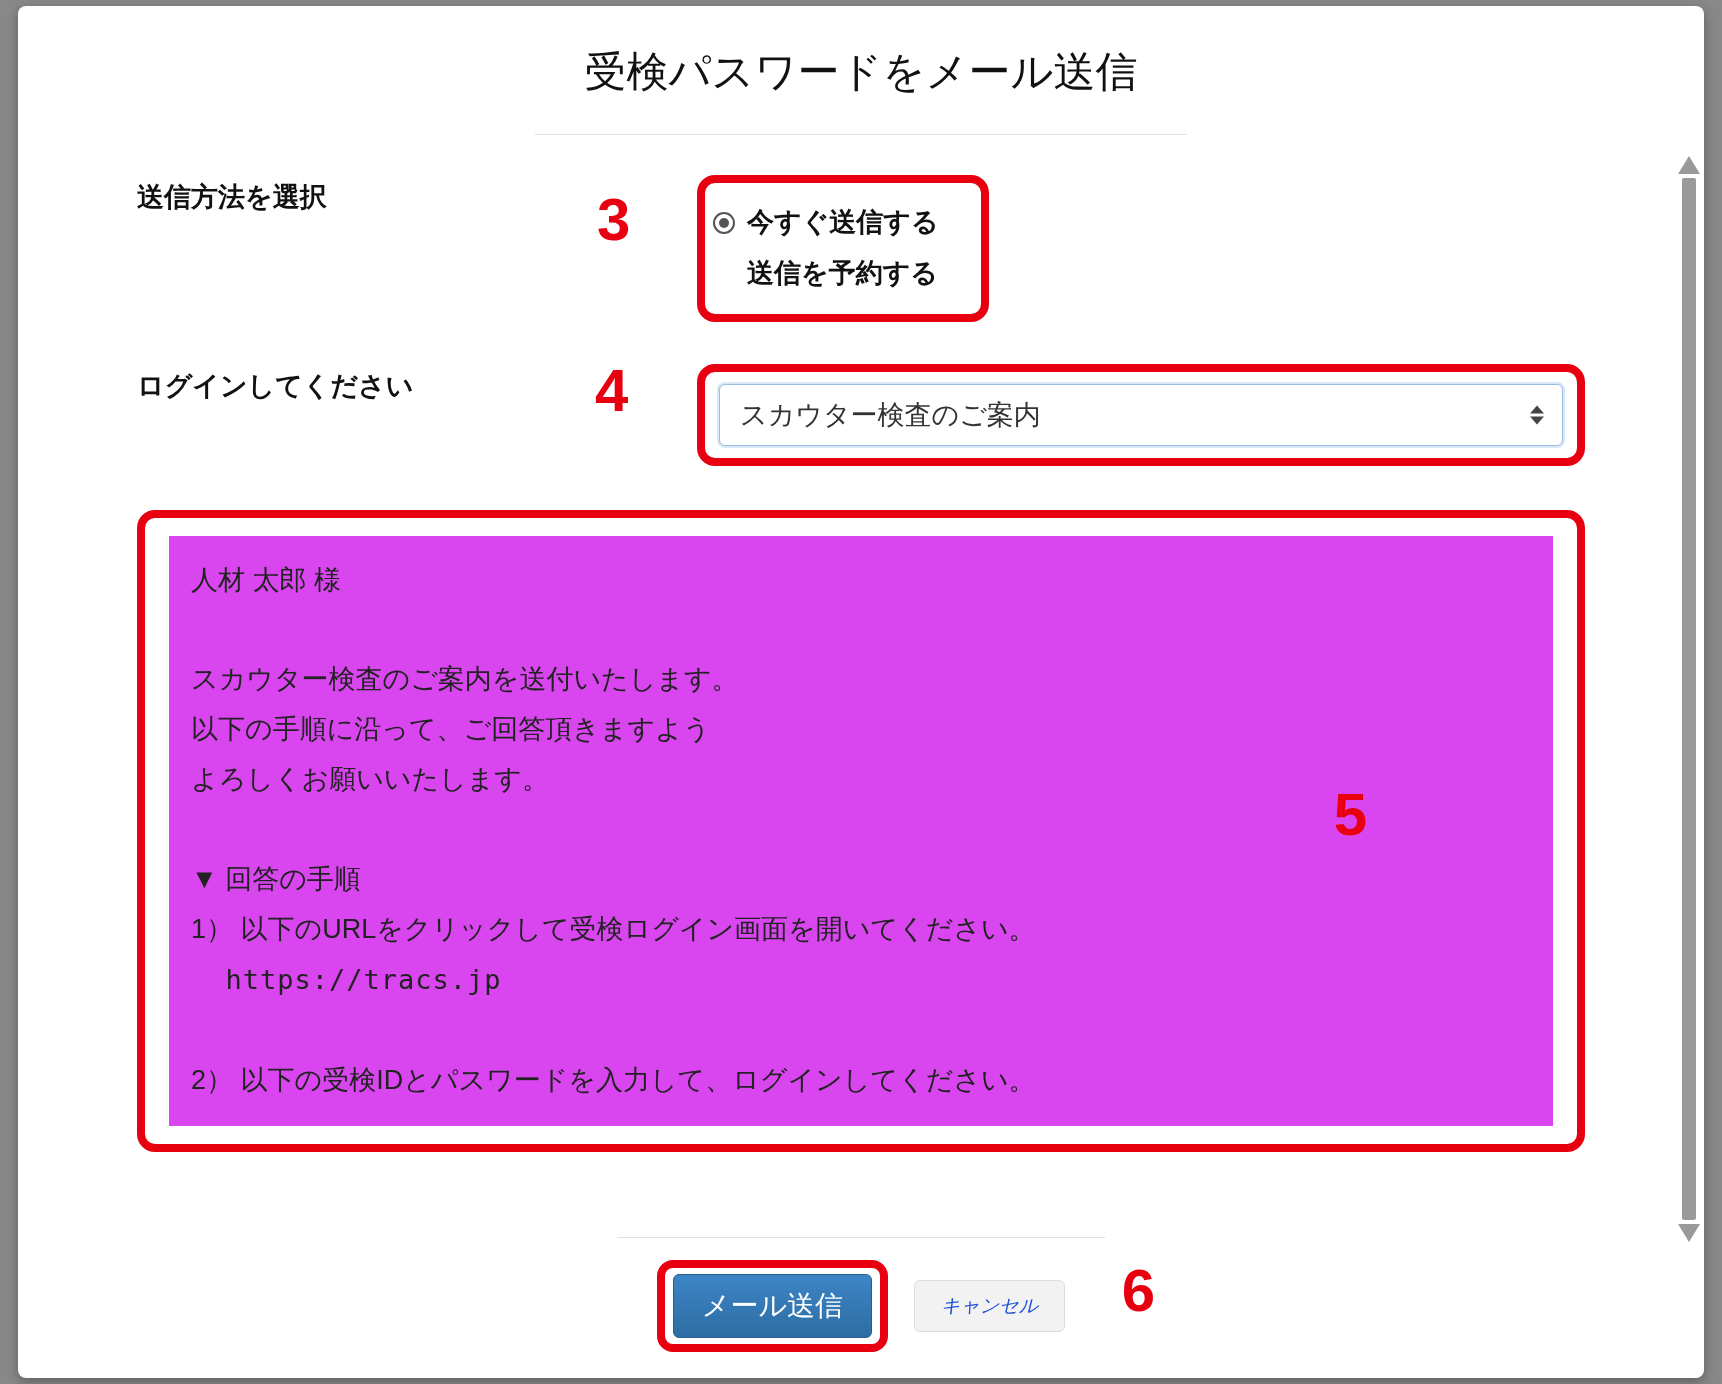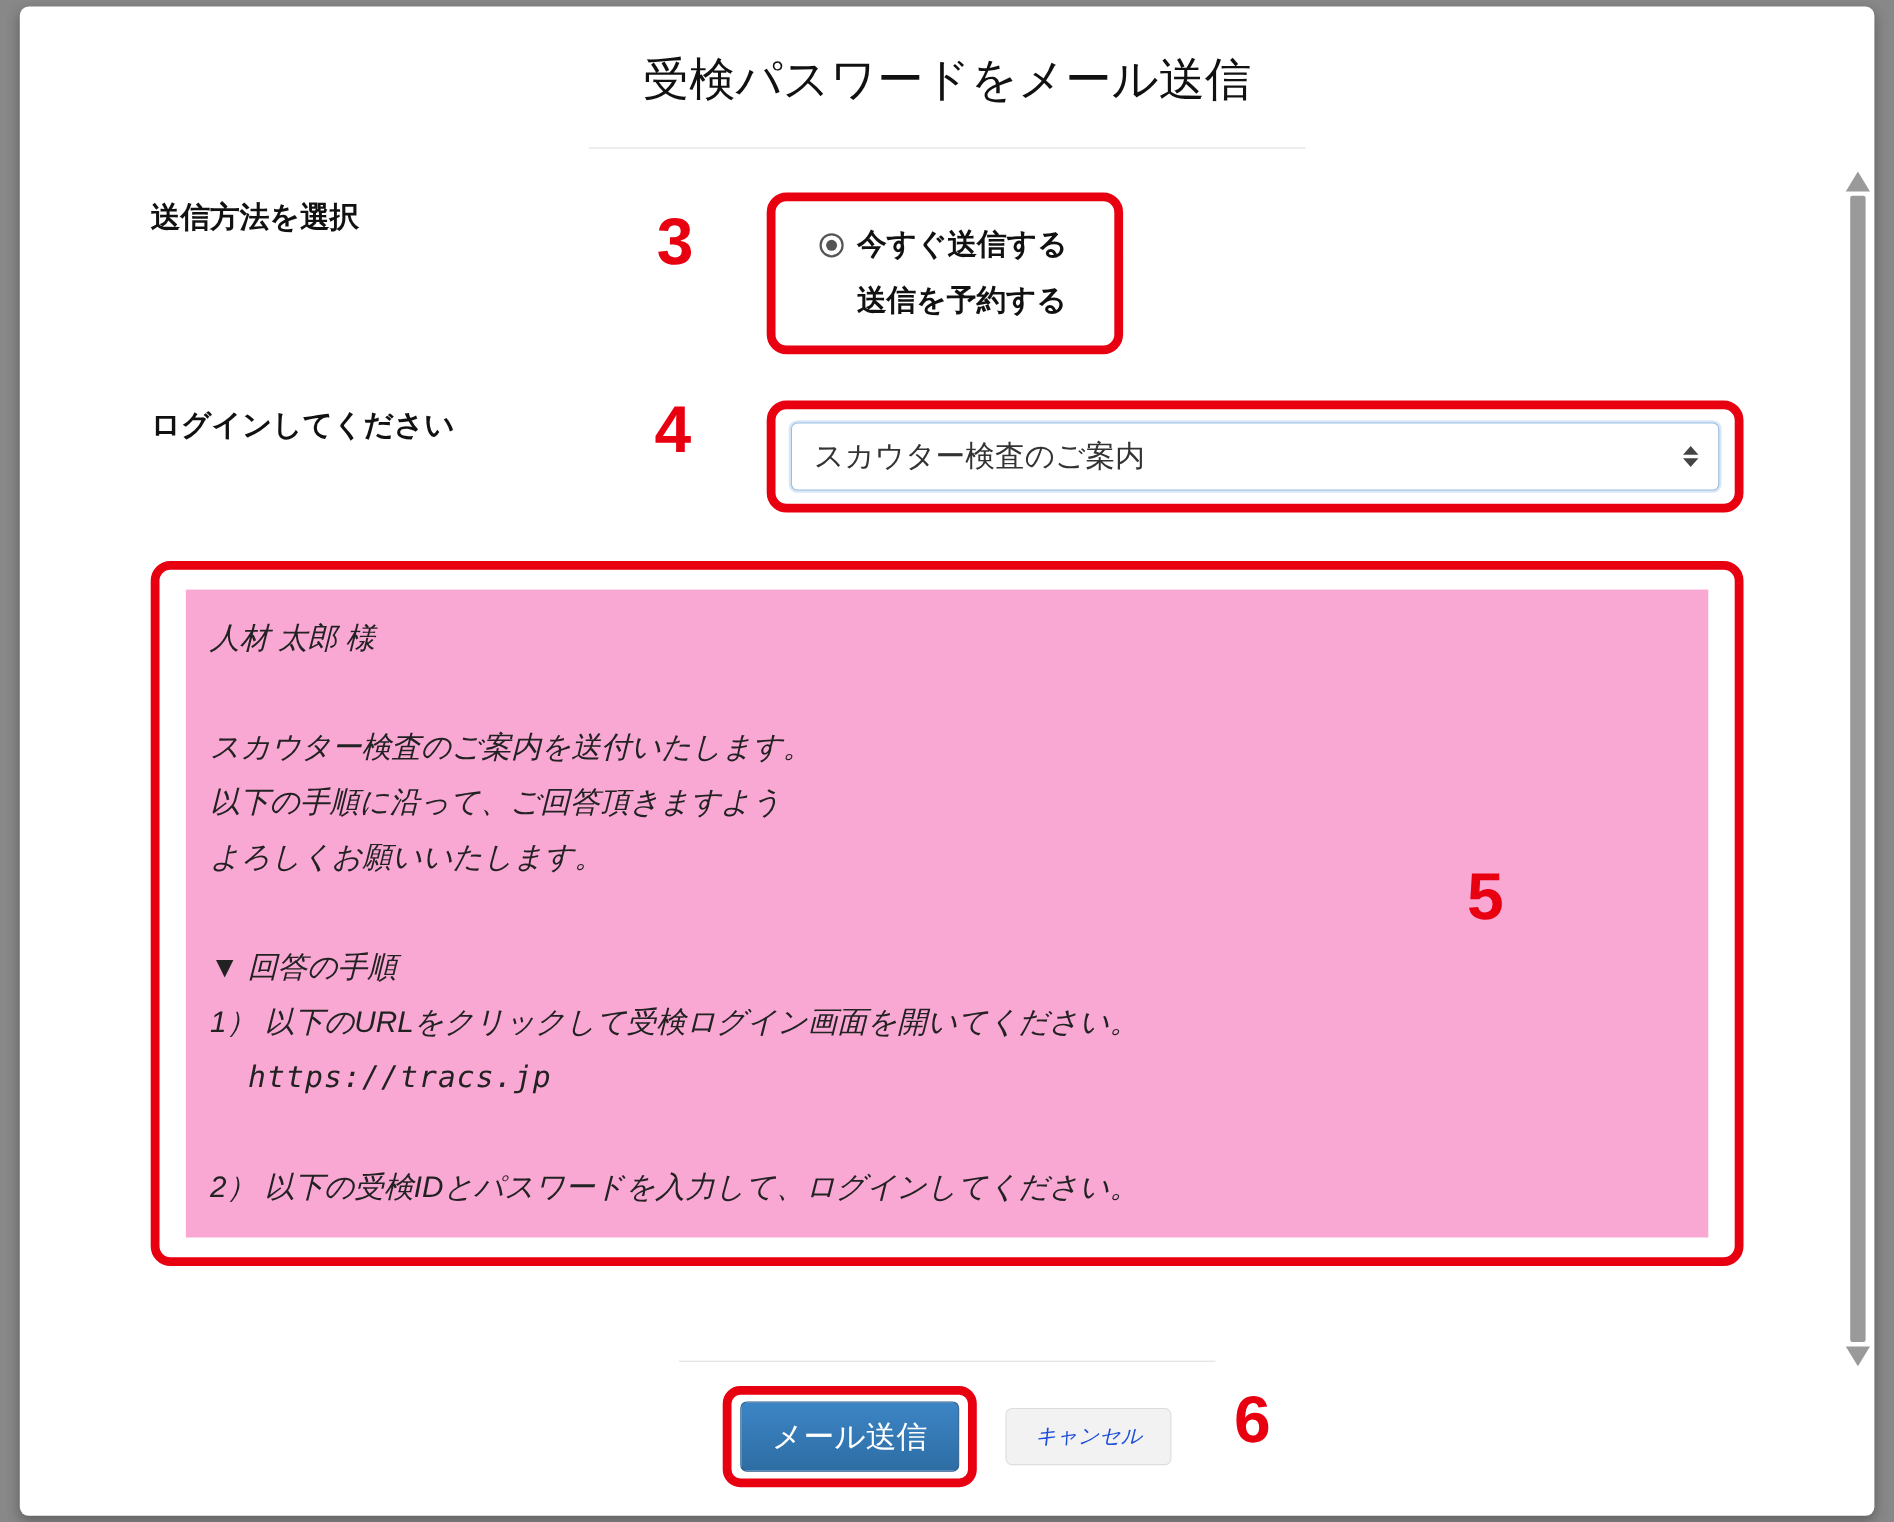--- a/index.html
+++ b/index.html
@@ -69,21 +69,21 @@
     .n5 { position: absolute; right: 210px; top: 262px; font-size: 60px; font-weight: 800; color: #e80010; }
     .n6 { position: absolute; left: 505px; top: 18px; font-size: 60px; font-weight: 800; color: #e80010; }
     .red-box {
       border: 8px solid #e80010;
       border-radius: 18px;
       padding: 10px 22px;
       display: inline-block;
     }
     .send-method-box {
       margin-left: 140px;
-      padding: 14px 42px 14px 40px;
+      padding: 14px 42px 14px 8px;
     }
     .radio-line {
       display: flex;
       align-items: center;
       gap: 12px;
       font-size: 27px;
       font-weight: 600;
       color: #111;
       line-height: 1.9;
     }
@@ -150,28 +150,27 @@
     }
     .preview-wrap {
       position: relative;
       border: 8px solid #e80010;
       border-radius: 18px;
       padding: 18px 24px;
       margin-top: 44px;
       background: #fff;
     }
     .preview-content {
-      background: #f9a8d4;
+      background: #d946ef;
       padding: 20px 22px;
       font-size: 27px;
       color: #222;
       line-height: 1.85;
       white-space: pre-wrap;
       font-family: inherit;
-      font-style: italic;
     }
     .preview-content .mono { font-family: "Menlo", "Consolas", monospace; letter-spacing: 1px; }
     .modal-footer {
       border-top: 1px solid #e0e0e0;
       padding: 22px 40px 26px;
       display: flex;
       gap: 26px;
       align-items: center;
       position: relative;
     }

